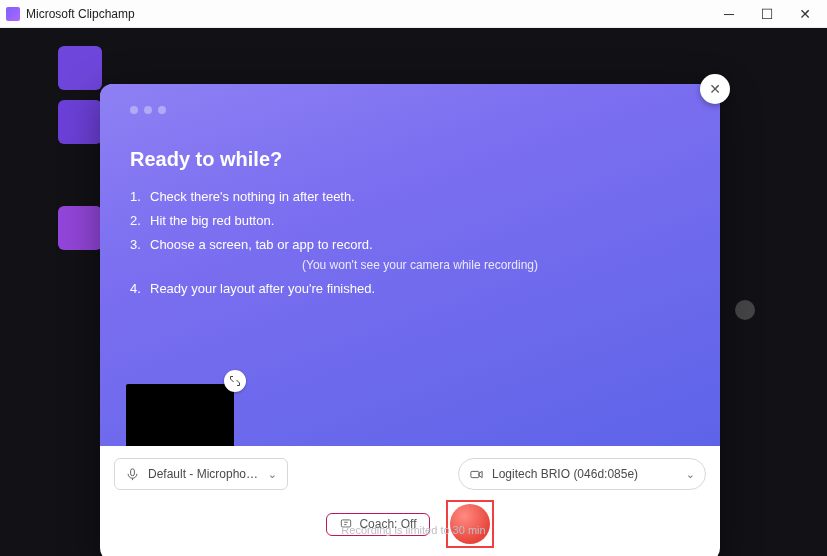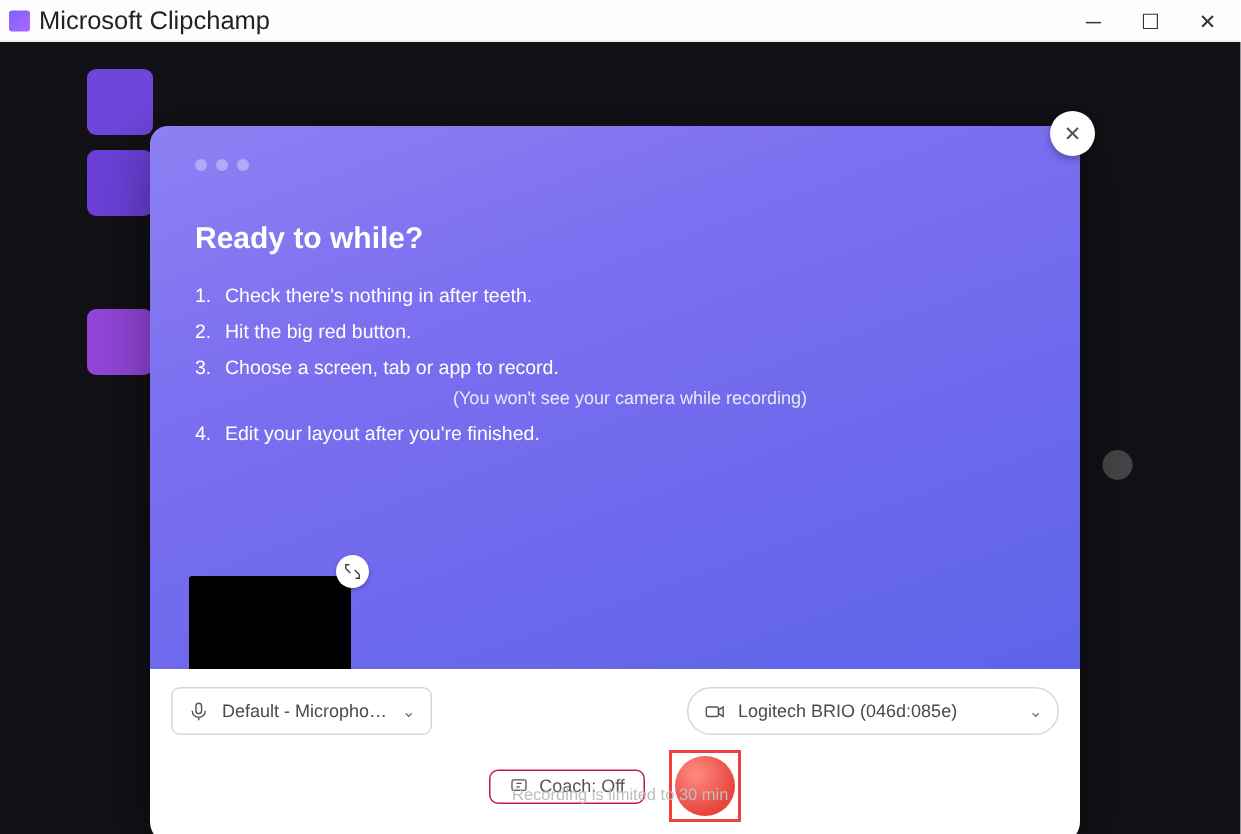--- a/index.html
+++ b/index.html
@@ -16,21 +16,21 @@
     padding: 0 6px;
     background: #fdfdfd;
     border-bottom: 1px solid #eee;
   }
   .titlebar .appicon {
     width: 14px; height: 14px;
     background: linear-gradient(135deg,#7b61ff,#b066ff);
     margin-right: 6px;
     border-radius: 2px;
   }
-  .titlebar .title { font-size: 17px; color: #222; }
+  .titlebar .title { font-size: 12px; color: #222; }
   .wincontrols { margin-left: auto; display: flex; gap: 22px; align-items:center; padding-right:8px;}
   .wincontrols span { font-size: 14px; color:#333; line-height:1; display:inline-block; width:16px; text-align:center;}
   .app-body {
     position: relative;
     height: 528px;
     background: #111115;
   }
   .dim-content {
     position:absolute; inset:0;
     background: #111116;
@@ -224,21 +224,21 @@
           <span>Check there's nothing in after teeth.</span>
         </li>
         <li>
           <span>Hit the big red button.</span>
         </li>
         <li>
           <span>Choose a screen, tab or app to record.</span>
           <span class="subnote">(You won't see your camera while recording)</span>
         </li>
         <li>
-          <span>Edit your layout after you're finished.</span>
+          <span>Ready your layout after you're finished.</span>
         </li>
       </ol>
 
       <div class="preview-thumb"></div>
       <div class="expand-btn">
         <svg viewBox="0 0 24 24" fill="none" stroke-width="2">
             <path d="M8 3H3v5M16 21h5v-5M3 8l6 6M21 16l-6-6" stroke="#444"></path>
           </svg>
       </div>
     </div>

